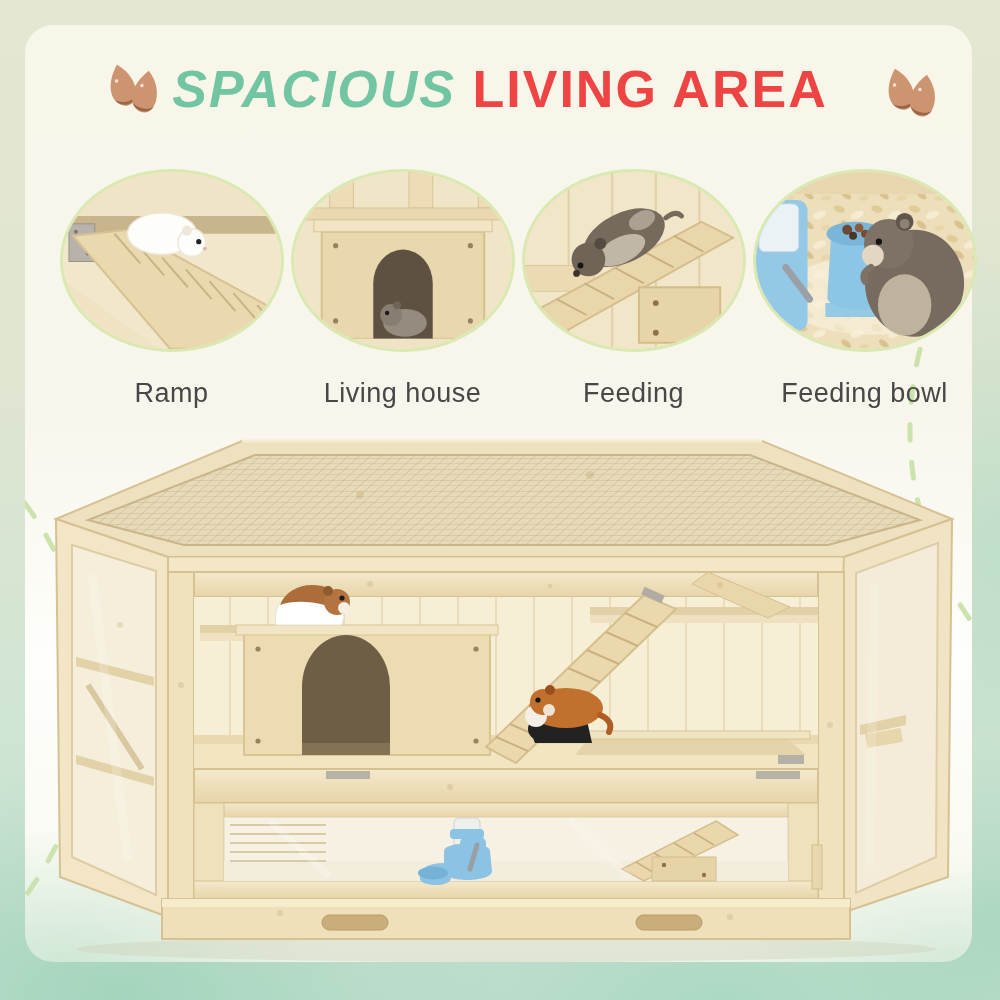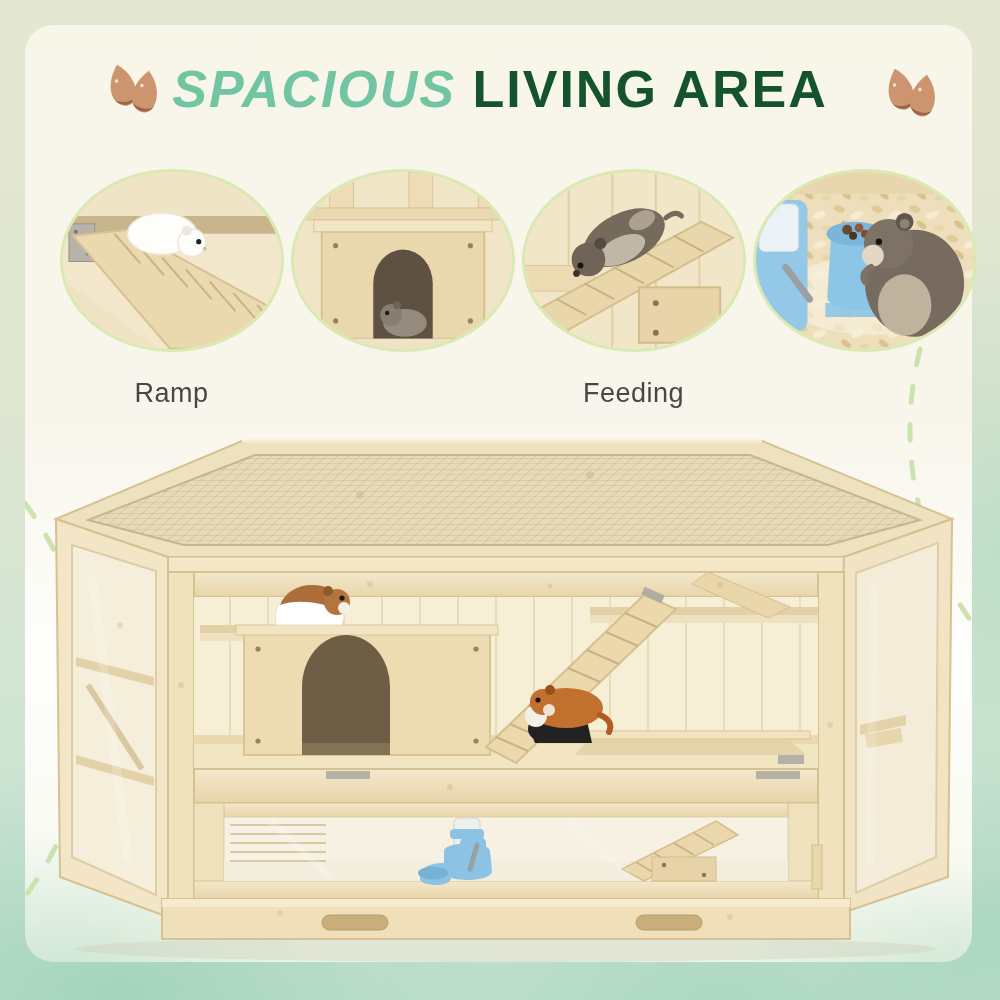--- a/index.html
+++ b/index.html
@@ -21,21 +21,21 @@
       linear-gradient(180deg,#f8f5e9 0%,#f8f6ec 42%,#fbfaf4 56%,#fefefb 68%,#f8faf2 90%,#f0f4e8 100%);
     overflow:hidden;
   }
   .dashes{position:absolute;left:0;top:0;pointer-events:none;}
   .header{position:absolute;left:0;right:0;top:56px;height:70px;}
   .title{
     position:absolute;left:0;right:0;top:0;text-align:center;
     font-size:52px;font-weight:700;letter-spacing:2px;line-height:66px;white-space:nowrap;
   }
   .t1{color:#72c5a2;font-style:italic;}
-  .t2{color:#14532d;}
+  .t2{color:#ef4444;}
   .seeds{position:absolute;top:4px;width:64px;height:62px;}
   .seeds.left{left:102px;}
   .seeds.right{left:880px;top:8px;}
   .features{
     position:absolute;left:0;right:0;top:169px;
     display:flex;justify-content:center;gap:7px;margin-left:36px;
   }
   .feature{width:224px;display:flex;flex-direction:column;align-items:center;}
   .feature-img{
     margin:0;width:218px;height:177px;border-radius:50%;
@@ -135,20 +135,21 @@
         <circle cx="104" cy="134" r="4" fill="#6f6557"></circle>
         <g fill="#97825f">
             <circle cx="42" cy="74" r="2.6"></circle>
             <circle cx="178" cy="74" r="2.6"></circle>
             <circle cx="42" cy="150" r="2.6"></circle>
             <circle cx="178" cy="150" r="2.6"></circle>
           </g>
         <rect x="0" y="168" width="220" height="10" fill="#efe3c6"></rect>
       </svg>
     </figure>
+    <div class="feature-label">Living house</div>
   </div>
 
   <div class="feature">
     <figure class="feature-img" aria-label="Grey hamster climbing a wooden seesaw plank on a support block">
       <svg viewBox="0 0 220 178">
         <rect width="220" height="178" fill="#f2e6c8"></rect>
         <g stroke="#e0cfa8" stroke-width="2">
           <line x1="44" y1="0" x2="44" y2="178"></line>
             <line x1="88" y1="0" x2="88" y2="178"></line>
           <line x1="132" y1="0" x2="132" y2="178"></line>
@@ -214,20 +215,21 @@
         <ellipse cx="160" cy="112" rx="50" ry="54" fill="#766b5e"></ellipse>
         <ellipse cx="150" cy="134" rx="27" ry="31" fill="#cdbfa8" opacity="0.85"></ellipse>
         <circle cx="134" cy="72" r="25" fill="#7d7265"></circle>
         <circle cx="118" cy="84" r="11" fill="#e3d7c4"></circle>
         <circle cx="124" cy="70" r="3.2" fill="#141414"></circle>
         <circle cx="150" cy="50" r="9" fill="#5f564c"></circle>
         <circle cx="150" cy="52" r="5" fill="#8f8274"></circle>
         <path d="M116,96 q-10,6 -6,14" stroke="#7d7265" stroke-width="7" fill="none" stroke-linecap="round"></path>
       </svg>
     </figure>
+    <div class="feature-label">Feeding bowl</div>
   </div>
 
 </div>
 
 <div class="product" aria-label="Natural fir wood hexagonal hamster cage with wire mesh top, clear acrylic side and front panels, multi-level platforms, arched living house, ramps, seesaw, blue water bottle with feeding bowl, cartoon hamsters, and a pull-out bottom tray with two handle cutouts">
   <svg viewBox="0 0 940 545">
     <defs>
       <linearGradient id="wg" x1="0" y1="0" x2="0" y2="1">
         <stop offset="0" stop-color="#f4e9cc"></stop>
           <stop offset="1" stop-color="#e7d4a8"></stop>

